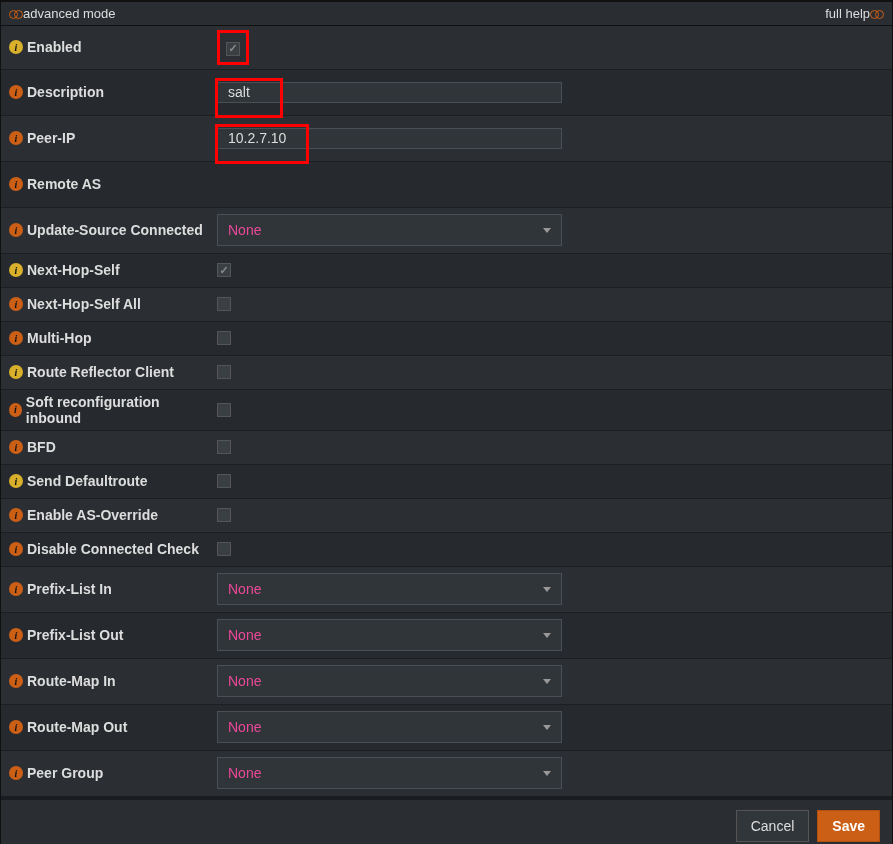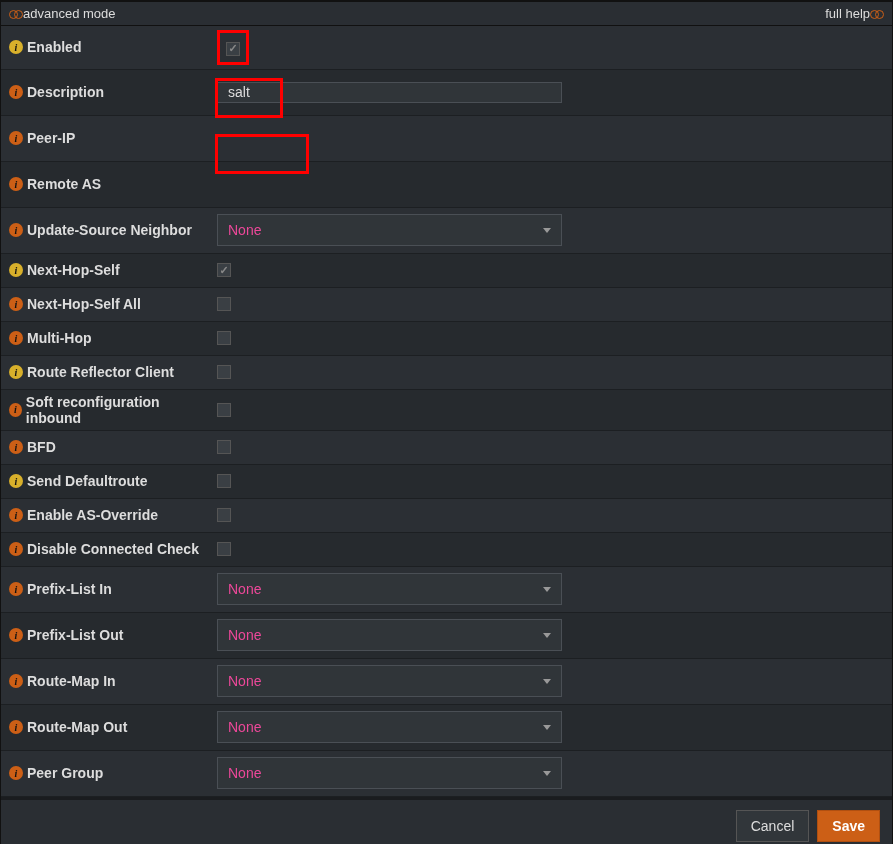--- a/index.html
+++ b/index.html
@@ -198,35 +198,36 @@
         <span class="highlight-inline" style="position:absolute;left:4px;top:0px;width:68px;height:40px;pointer-events:none;"></span>
       </div>
     </div>
 
     <div class="row tall-row">
       <div class="label-cell">
         <span class="info-icon info-orange">i</span>
         <span>Peer-IP</span>
       </div>
       <div class="input-cell" style="position:relative;">
+        <input class="text-input" value="10.2.7.10" style="">
         <span class="highlight-inline" style="position:absolute;left:4px;top:0px;width:94px;height:40px;pointer-events:none;"></span>
       </div>
     </div>
 
     <div class="row tall-row">
       <div class="label-cell">
         <span class="info-icon info-orange">i</span>
         <span>Remote AS</span>
       </div>
     </div>
 
     <div class="row tall-row">
       <div class="label-cell">
         <span class="info-icon info-orange">i</span>
-        <span>Update-Source Neighbor</span>
+        <span>Update-Source Connected</span>
       </div>
       <div class="input-cell">
         <div class="select">
           <span>None</span>
           <span class="caret-down"></span>
         </div>
       </div>
     </div>
 
     <div class="row">

